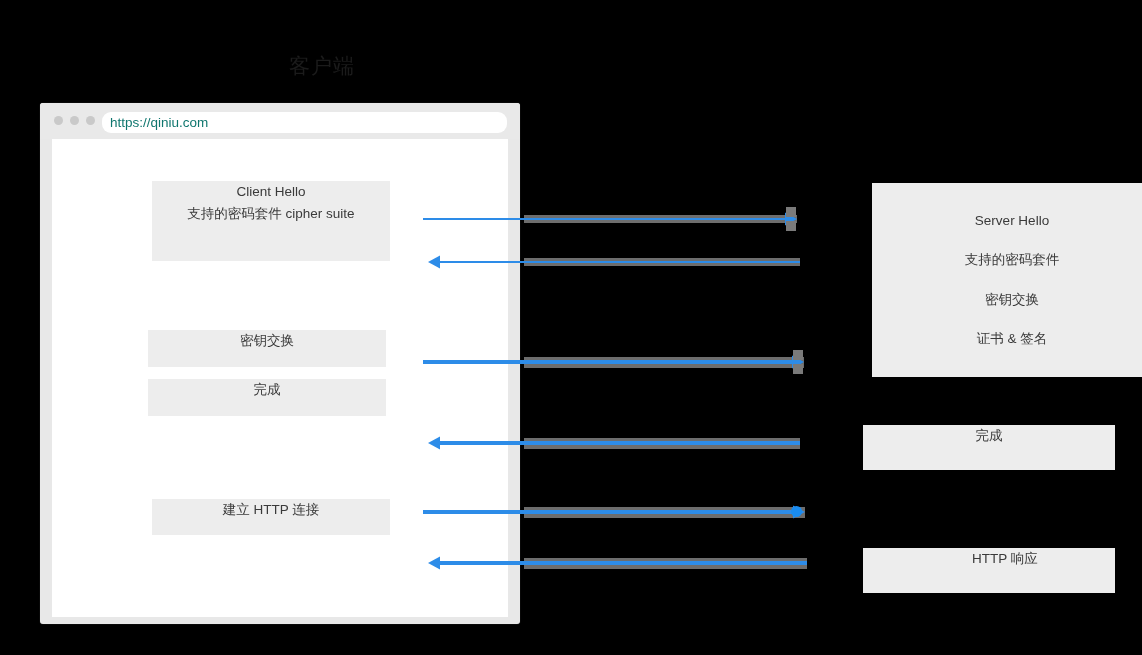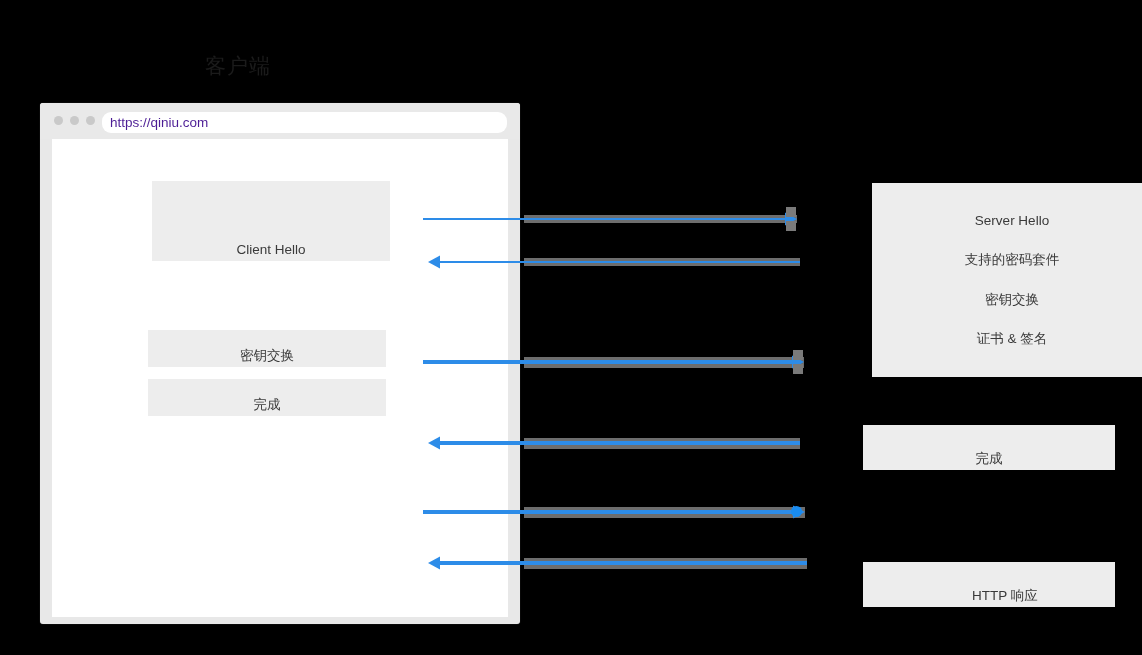--- a/index.html
+++ b/index.html
@@ -17,21 +17,21 @@
     background: #000000;
     overflow: hidden;
   }
 
   
   .col-title {
     position: absolute;
     color: #1b1b1b;
     font-size: 21px;
     letter-spacing: 1px;
-    text-align: left;
+    text-align: right;
     white-space: nowrap;
     user-select: none;
     font-family: Liberation Mono, monospace;
   }
   #client-title { left: 205px; top: 52px; width: 150px; }
   #server-title { left: 915px; top: 47px; width: 150px; }
 
   
   #browser-window {
     position: absolute;
@@ -61,21 +61,21 @@
     width: 9px; height: 9px;
     border-radius: 50%;
     background: #c9c9c9;
   }
   #url-bar {
     position: absolute;
     left: 62px; top: 9px;
     width: 405px; height: 21px;
     background: #ffffff;
     border-radius: 9px;
-    color: #4c1d95;
+    color: #0f766e;
     font-size: 13.5px;
     line-height: 21px;
     padding-left: 8px;
     box-sizing: border-box;
     white-space: nowrap;
     overflow: hidden;
   }
   #browser-viewport {
     position: absolute;
     left: 12px;
@@ -86,40 +86,40 @@
   }
 
   
   .msg-box {
     position: absolute;
     background: #ededed;
     color: #3a3a3a;
     display: flex;
     flex-direction: column;
     align-items: center;
-    justify-content: flex-end;
+    justify-content: flex-start;
     text-align: center;
     font-size: 13.5px;
     line-height: 1.65;
     box-sizing: border-box;
   }
   .msg-box .line { white-space: nowrap; }
 
   #client-msg-1 { left: 152px; top: 181px; width: 238px; height: 80px; }
   #client-msg-2 { left: 148px; top: 330px; width: 238px; height: 37px; }
   #client-msg-3 { left: 148px; top: 379px; width: 238px; height: 37px; }
   #client-msg-4 { left: 152px; top: 499px; width: 238px; height: 36px; }
 
   #server-msg-1 {
     left: 872px; top: 183px; width: 280px; height: 194px;
     justify-content: center;
     gap: 17px;
   }
   #server-msg-2 { left: 863px; top: 425px; width: 252px; height: 45px; }
-  #server-msg-3 { left: 863px; top: 562px; width: 252px; height: 45px; padding-left: 32px; }
+  #server-msg-3 { left: 863px; top: 548px; width: 252px; height: 45px; padding-left: 32px; }
 
   
   .arrow {
     position: absolute;
     height: 20px;
   }
   .arrow svg { display: block; overflow: visible; }
 
   
   .hl-band {
@@ -155,26 +155,30 @@
         <span class="dot"></span>
         <span class="dot"></span>
       </div>
       <div id="url-bar">https://qiniu.com</div>
     </div>
     <div id="browser-viewport"></div>
   </div>
 
   <div id="client-msg-1" class="msg-box">
     <span class="line">Client Hello</span>
+    <span class="line">支持的密码套件 cipher suite</span>
   </div>
   <div id="client-msg-2" class="msg-box">
     <span class="line">密钥交换</span>
   </div>
   <div id="client-msg-3" class="msg-box">
     <span class="line">完成</span>
+  </div>
+  <div id="client-msg-4" class="msg-box">
+    <span class="line">建立 HTTP 连接</span>
   </div>
 
   <div id="server-msg-1" class="msg-box">
     <span class="line">Server Hello</span>
     <span class="line">支持的密码套件</span>
     <span class="line">密钥交换</span>
     <span class="line">证书 &amp; 签名</span>
   </div>
   <div id="server-msg-2" class="msg-box">
     <span class="line">完成</span>

